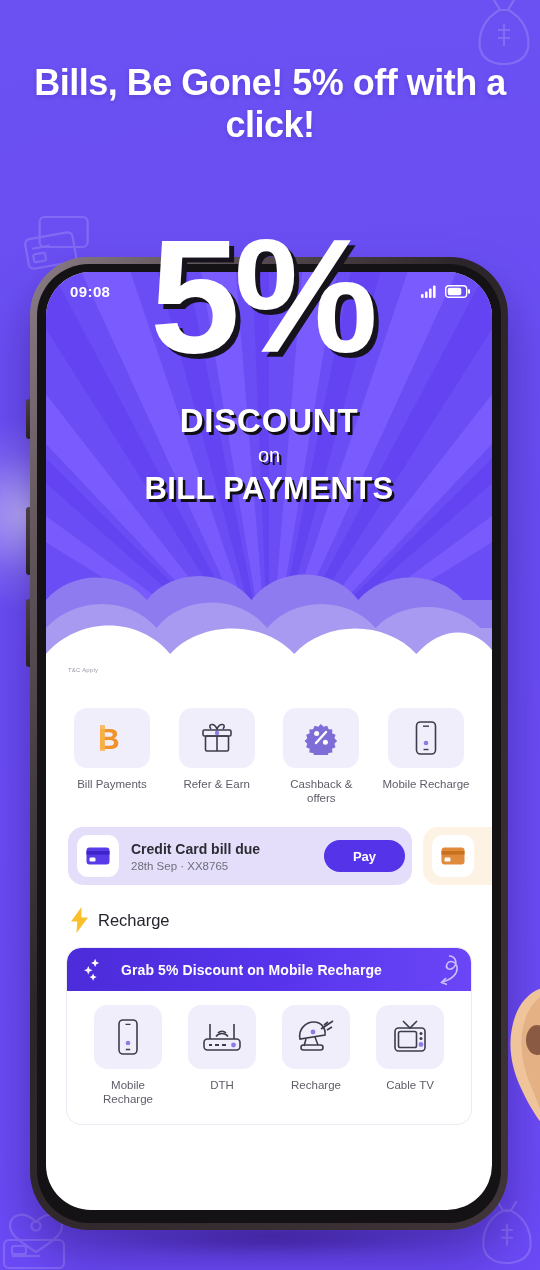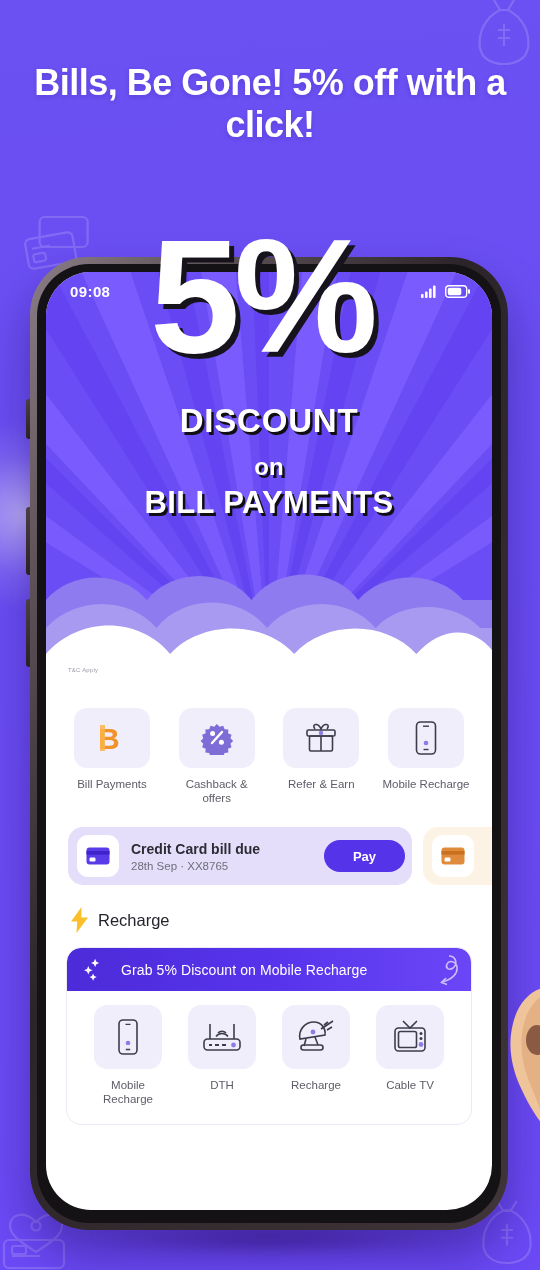--- a/index.html
+++ b/index.html
@@ -103,21 +103,21 @@
     position: relative; z-index: 4;
     text-align: center;
     color: #fff;
     margin-top: 92px;
   }
   .hero-text .l1 {
     font-size: 33px; font-weight: bold; letter-spacing: 0.8px;
     text-shadow: 2.5px 2.5px 0 #101014;
   }
   .hero-text .l2 {
-    font-size: 24px; font-weight: bold; margin-top: 13px;
+    font-size: 20px; font-weight: normal; margin-top: 4px;
     text-shadow: 2.5px 2.5px 0 #101014;
   }
   .hero-text .l3 {
     font-size: 31px; font-weight: bold; letter-spacing: 0.4px; margin-top: 4px;
     text-shadow: 2.5px 2.5px 0 #101014;
   }
 
   
   .big-pct {
     position: absolute; z-index: 30;
@@ -205,21 +205,21 @@
   .promo-strip {
     position: relative;
     height: 43px;
     background: linear-gradient(90deg, #4C2BD9 0%, #5734EC 52%, #6B46F7 100%);
     border-radius: 14px 14px 0 0;
     display: flex; align-items: center;
     padding-left: 14px;
     overflow: hidden;
   }
   .promo-text {
-    color: #fff; font-size: 14px; font-weight: normal;
+    color: #fff; font-size: 14px; font-weight: bold;
     margin-left: 14px; letter-spacing: .1px;
   }
   .sparkles { position: relative; width: 26px; height: 26px; flex: 0 0 auto; }
   .promo-arrow { position: absolute; right: 8px; top: 4px; }
 
   .srv-row {
     display: flex; justify-content: space-between;
     padding: 14px 18px 18px 18px;
   }
   .srv { width: 86px; text-align: center; }
@@ -355,41 +355,41 @@
               <svg width="28" height="32" viewBox="0 0 28 32">
                 <text x="0" y="27" font-family="Liberation Sans, sans-serif" font-size="30" font-weight="bold" fill="#F2922B">B</text>
                 <rect x="2" y="3" width="5" height="26" fill="#F9B44B" opacity="0.85"></rect>
               </svg>
             </div>
             <div class="tile-label">Bill Payments</div>
           </div>
 
           <div class="tile">
             <div class="tile-box">
-              <svg width="34" height="34" viewBox="0 0 34 34">
-                <path d="M17 1 l3.1 3.1 4.2-1.3 1.7 4.1 4.4 0.4 -0.4 4.4 4.1 1.7 -1.3 4.2 3.1 3.1 -3.1 3.1 1.3 4.2 -4.1 1.7 0.4 4.4 -4.4 0.4 -1.7 4.1 -4.2-1.3 -3.1 3.1 -3.1-3.1 -4.2 1.3 -1.7-4.1 -4.4-0.4 0.4-4.4 -4.1-1.7 1.3-4.2 -3.1-3.1 3.1-3.1 -1.3-4.2 4.1-1.7 -0.4-4.4 4.4-0.4 1.7-4.1 4.2 1.3 Z" transform="scale(0.86) translate(2.6,2.6)" fill="#7E6DD6"></path>
-                <line x1="12" y1="22" x2="22" y2="11" stroke="#fff" stroke-width="2.4" stroke-linecap="round"></line>
-                <circle cx="12.6" cy="12.4" r="2.5" fill="#fff"></circle>
-                <circle cx="21.4" cy="21.2" r="2.5" fill="#fff"></circle>
-              </svg>
-            </div>
-            <div class="tile-label">Cashback &amp; offers</div>
-          </div>
-
-          <div class="tile">
-            <div class="tile-box">
               <svg width="36" height="34" viewBox="0 0 36 34" fill="none" stroke="#3c3c4a" stroke-width="1.6">
                 <path d="M12 8 C8 3 15 1 18 8 C21 1 28 3 24 8"></path>
                 <rect x="4" y="9" width="28" height="6" rx="1.4"></rect>
                 <rect x="6.5" y="15" width="23" height="15" rx="1.4"></rect>
                 <line x1="18" y1="15" x2="18" y2="30"></line>
                 <circle cx="18" cy="12" r="2.2" fill="#8C7CE8" stroke="none"></circle>
               </svg>
             </div>
             <div class="tile-label">Refer &amp; Earn</div>
+          </div>
+
+          <div class="tile">
+            <div class="tile-box">
+              <svg width="34" height="34" viewBox="0 0 34 34">
+                <path d="M17 1 l3.1 3.1 4.2-1.3 1.7 4.1 4.4 0.4 -0.4 4.4 4.1 1.7 -1.3 4.2 3.1 3.1 -3.1 3.1 1.3 4.2 -4.1 1.7 0.4 4.4 -4.4 0.4 -1.7 4.1 -4.2-1.3 -3.1 3.1 -3.1-3.1 -4.2 1.3 -1.7-4.1 -4.4-0.4 0.4-4.4 -4.1-1.7 1.3-4.2 -3.1-3.1 3.1-3.1 -1.3-4.2 4.1-1.7 -0.4-4.4 4.4-0.4 1.7-4.1 4.2 1.3 Z" transform="scale(0.86) translate(2.6,2.6)" fill="#7E6DD6"></path>
+                <line x1="12" y1="22" x2="22" y2="11" stroke="#fff" stroke-width="2.4" stroke-linecap="round"></line>
+                <circle cx="12.6" cy="12.4" r="2.5" fill="#fff"></circle>
+                <circle cx="21.4" cy="21.2" r="2.5" fill="#fff"></circle>
+              </svg>
+            </div>
+            <div class="tile-label">Cashback &amp; offers</div>
           </div>
 
           <div class="tile">
             <div class="tile-box">
               <svg width="24" height="36" viewBox="0 0 24 36" fill="none" stroke="#3c3c4a" stroke-width="1.6">
                 <rect x="2.5" y="2" width="19" height="32" rx="4"></rect>
                 <line x1="9" y1="6.2" x2="15" y2="6.2" stroke-width="1.4"></line>
                 <circle cx="12" cy="23" r="2.3" fill="#8C7CE8" stroke="none"></circle>
                 <line x1="9.5" y1="29.5" x2="14.5" y2="29.5" stroke-width="1.4"></line>
               </svg>

